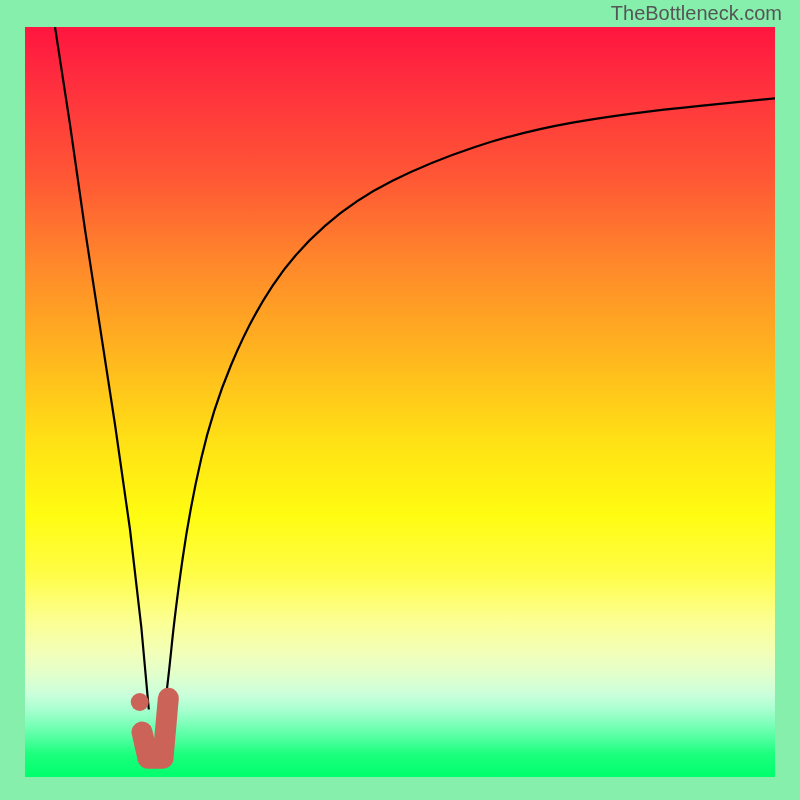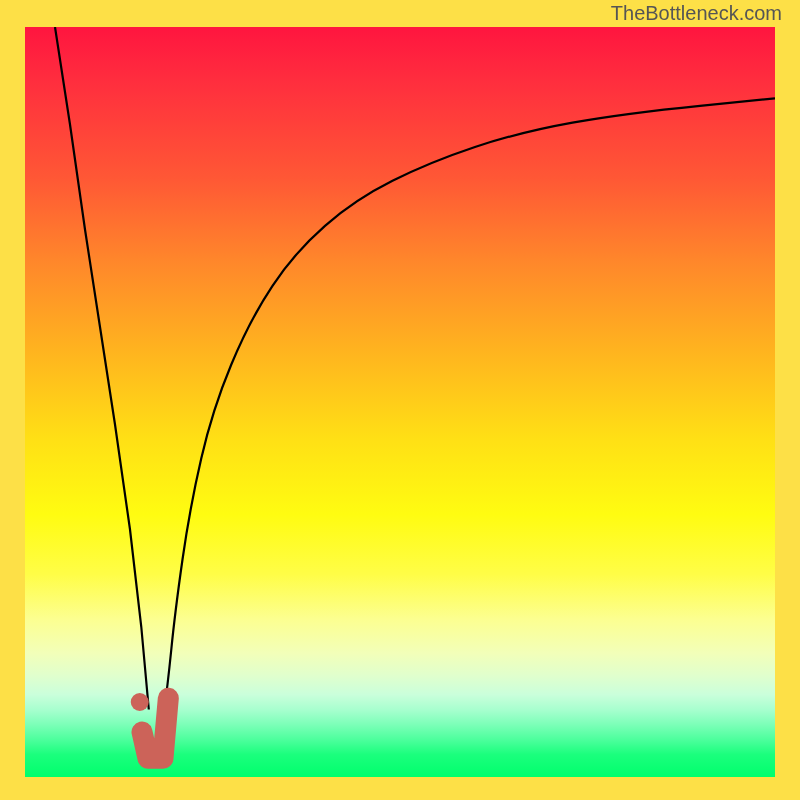--- a/index.html
+++ b/index.html
@@ -1,16 +1,16 @@
 <!DOCTYPE html>
 <html><head>
 <meta charset="utf-8">
 <style>
   html,body{margin:0;padding:0;width:800px;height:800px;background:#000;overflow:hidden;}
-  .frame{position:relative;width:800px;height:800px;background:#fde047;text-align:center;}
+  .frame{position:relative;width:800px;height:800px;background:#86efac;text-align:center;}
   .watermark{position:absolute;top:2px;right:18px;color:#555;font:20px Arial,Helvetica,sans-serif;z-index:4;}
   .plot{position:absolute;left:25px;top:27px;width:750px;height:750px;overflow:hidden;}
   .gradient{position:absolute;inset:0;
     background:linear-gradient(to bottom,
       #ff153f 0%,
       #ff2d3e 7%,
       #ff5735 20%,
       #ff8a2a 32%,
       #ffb31f 43%,
       #ffe015 55%,

